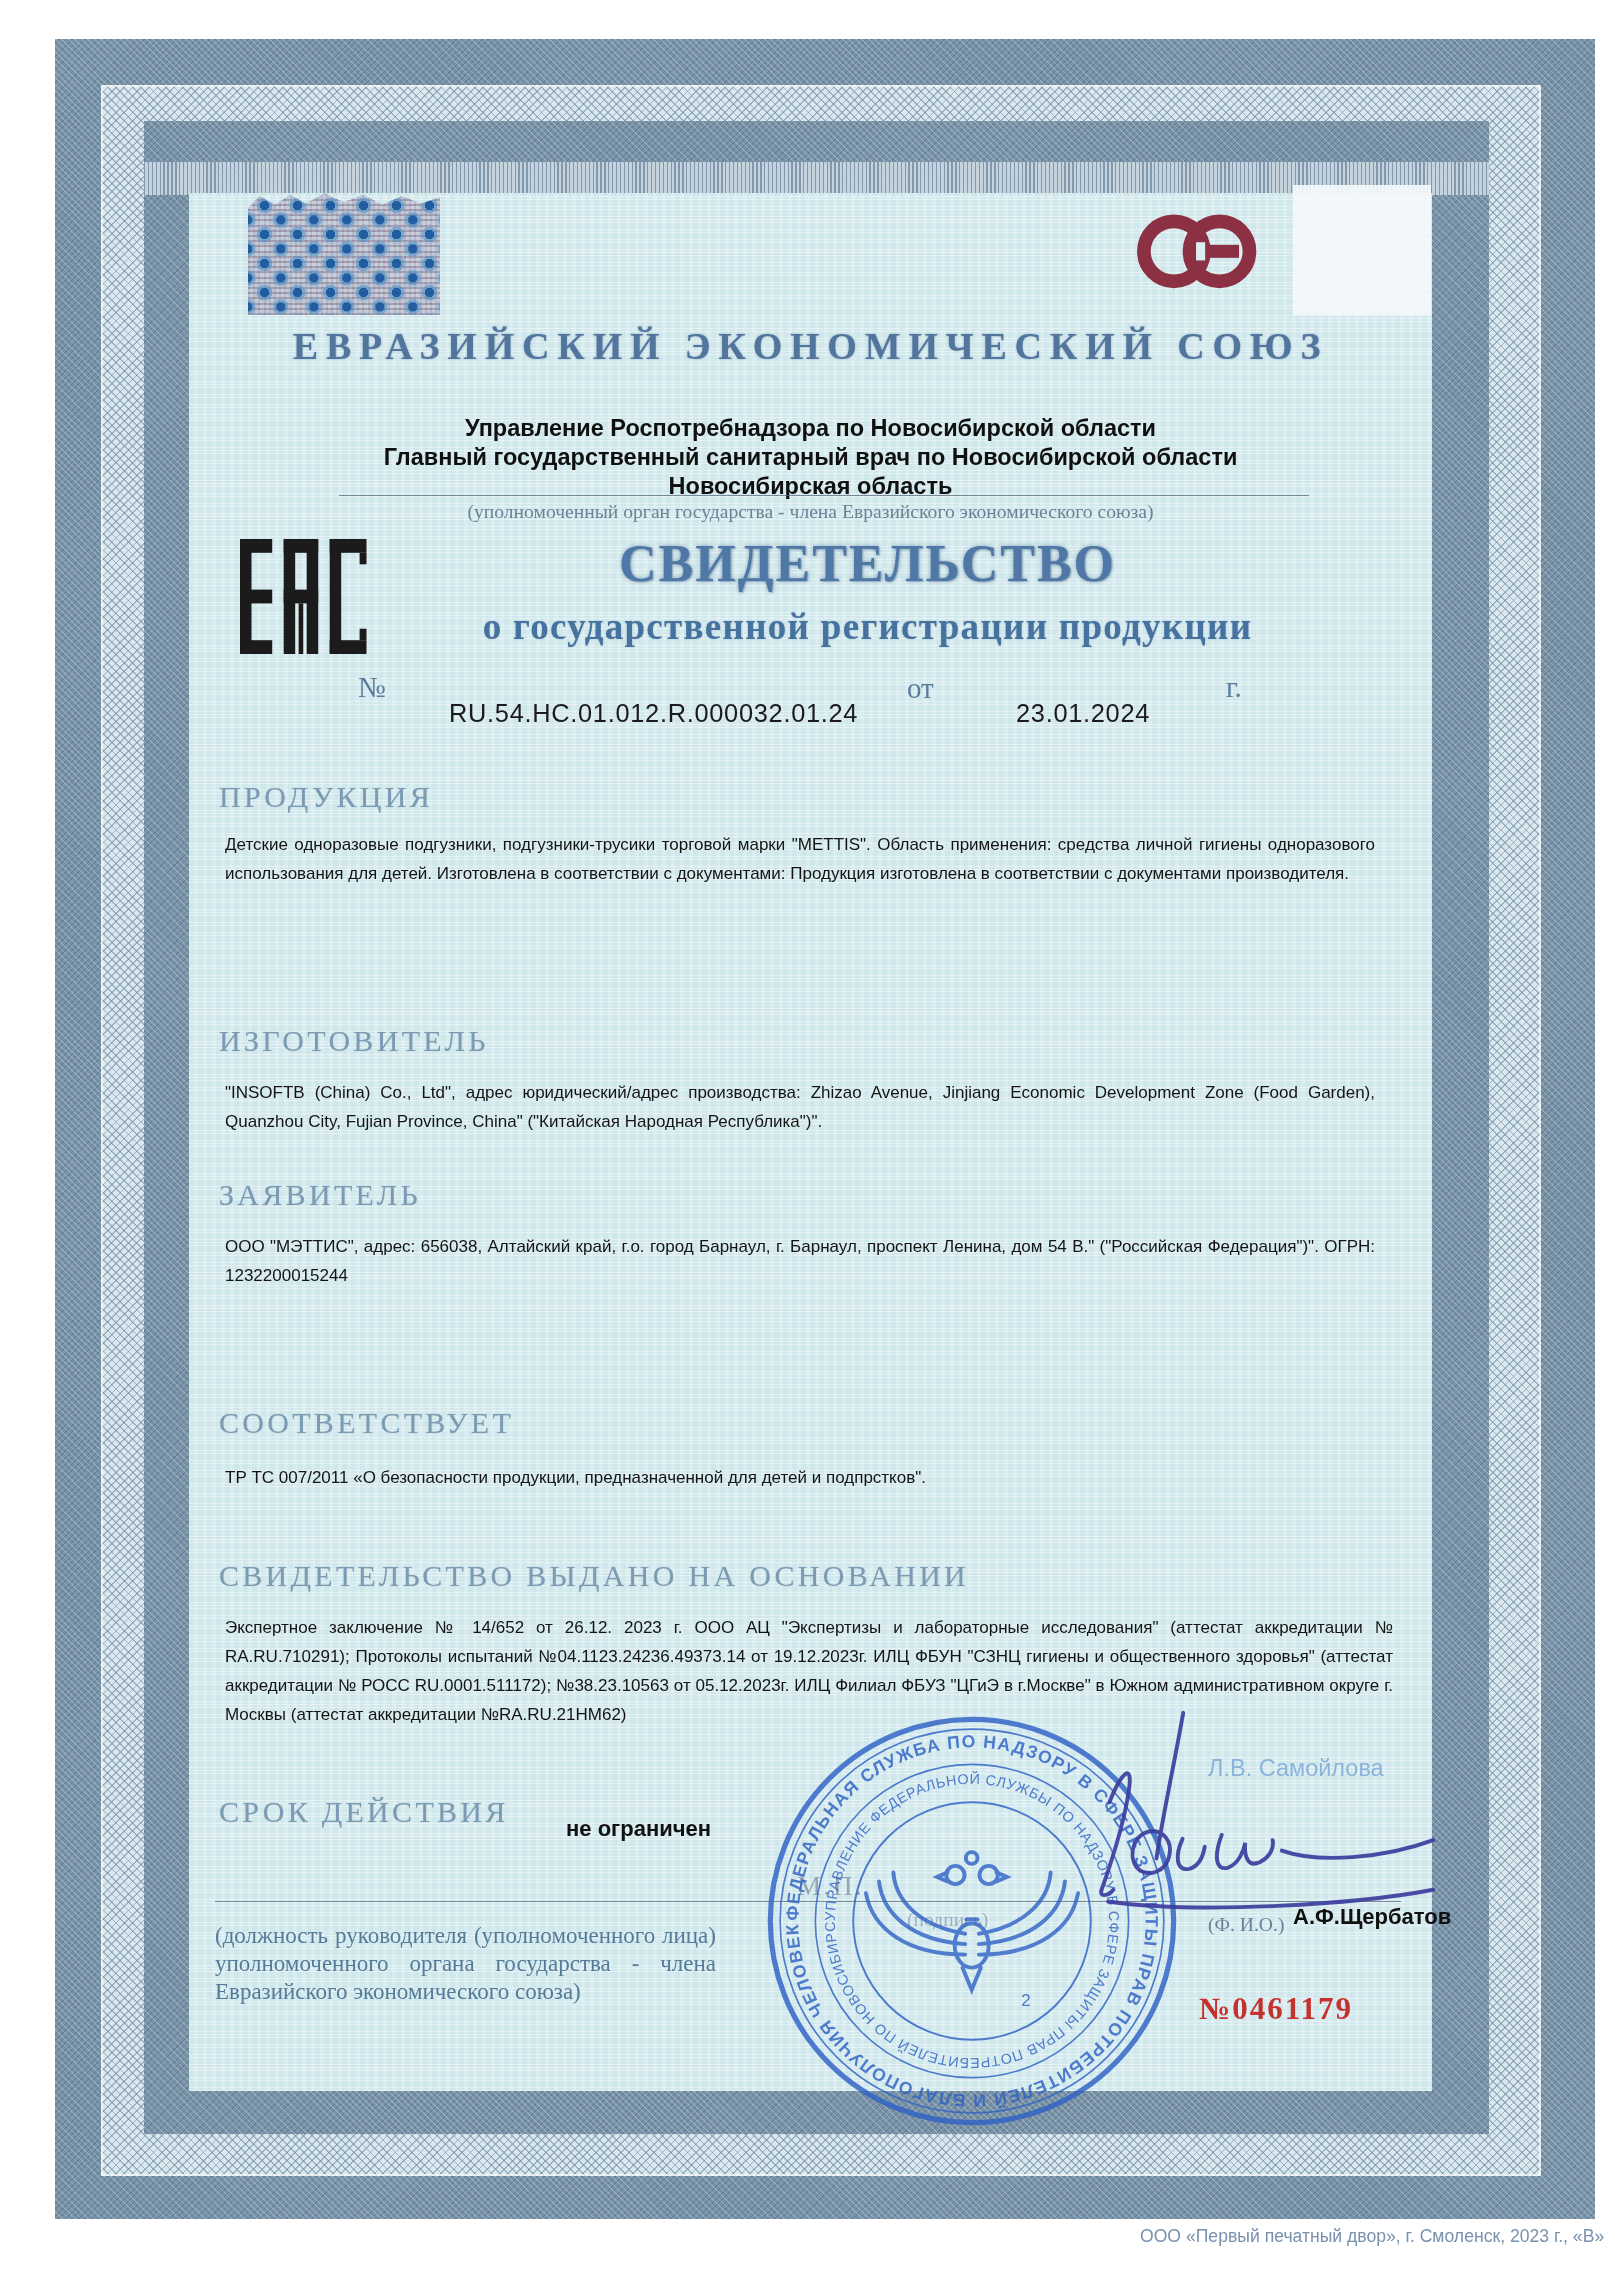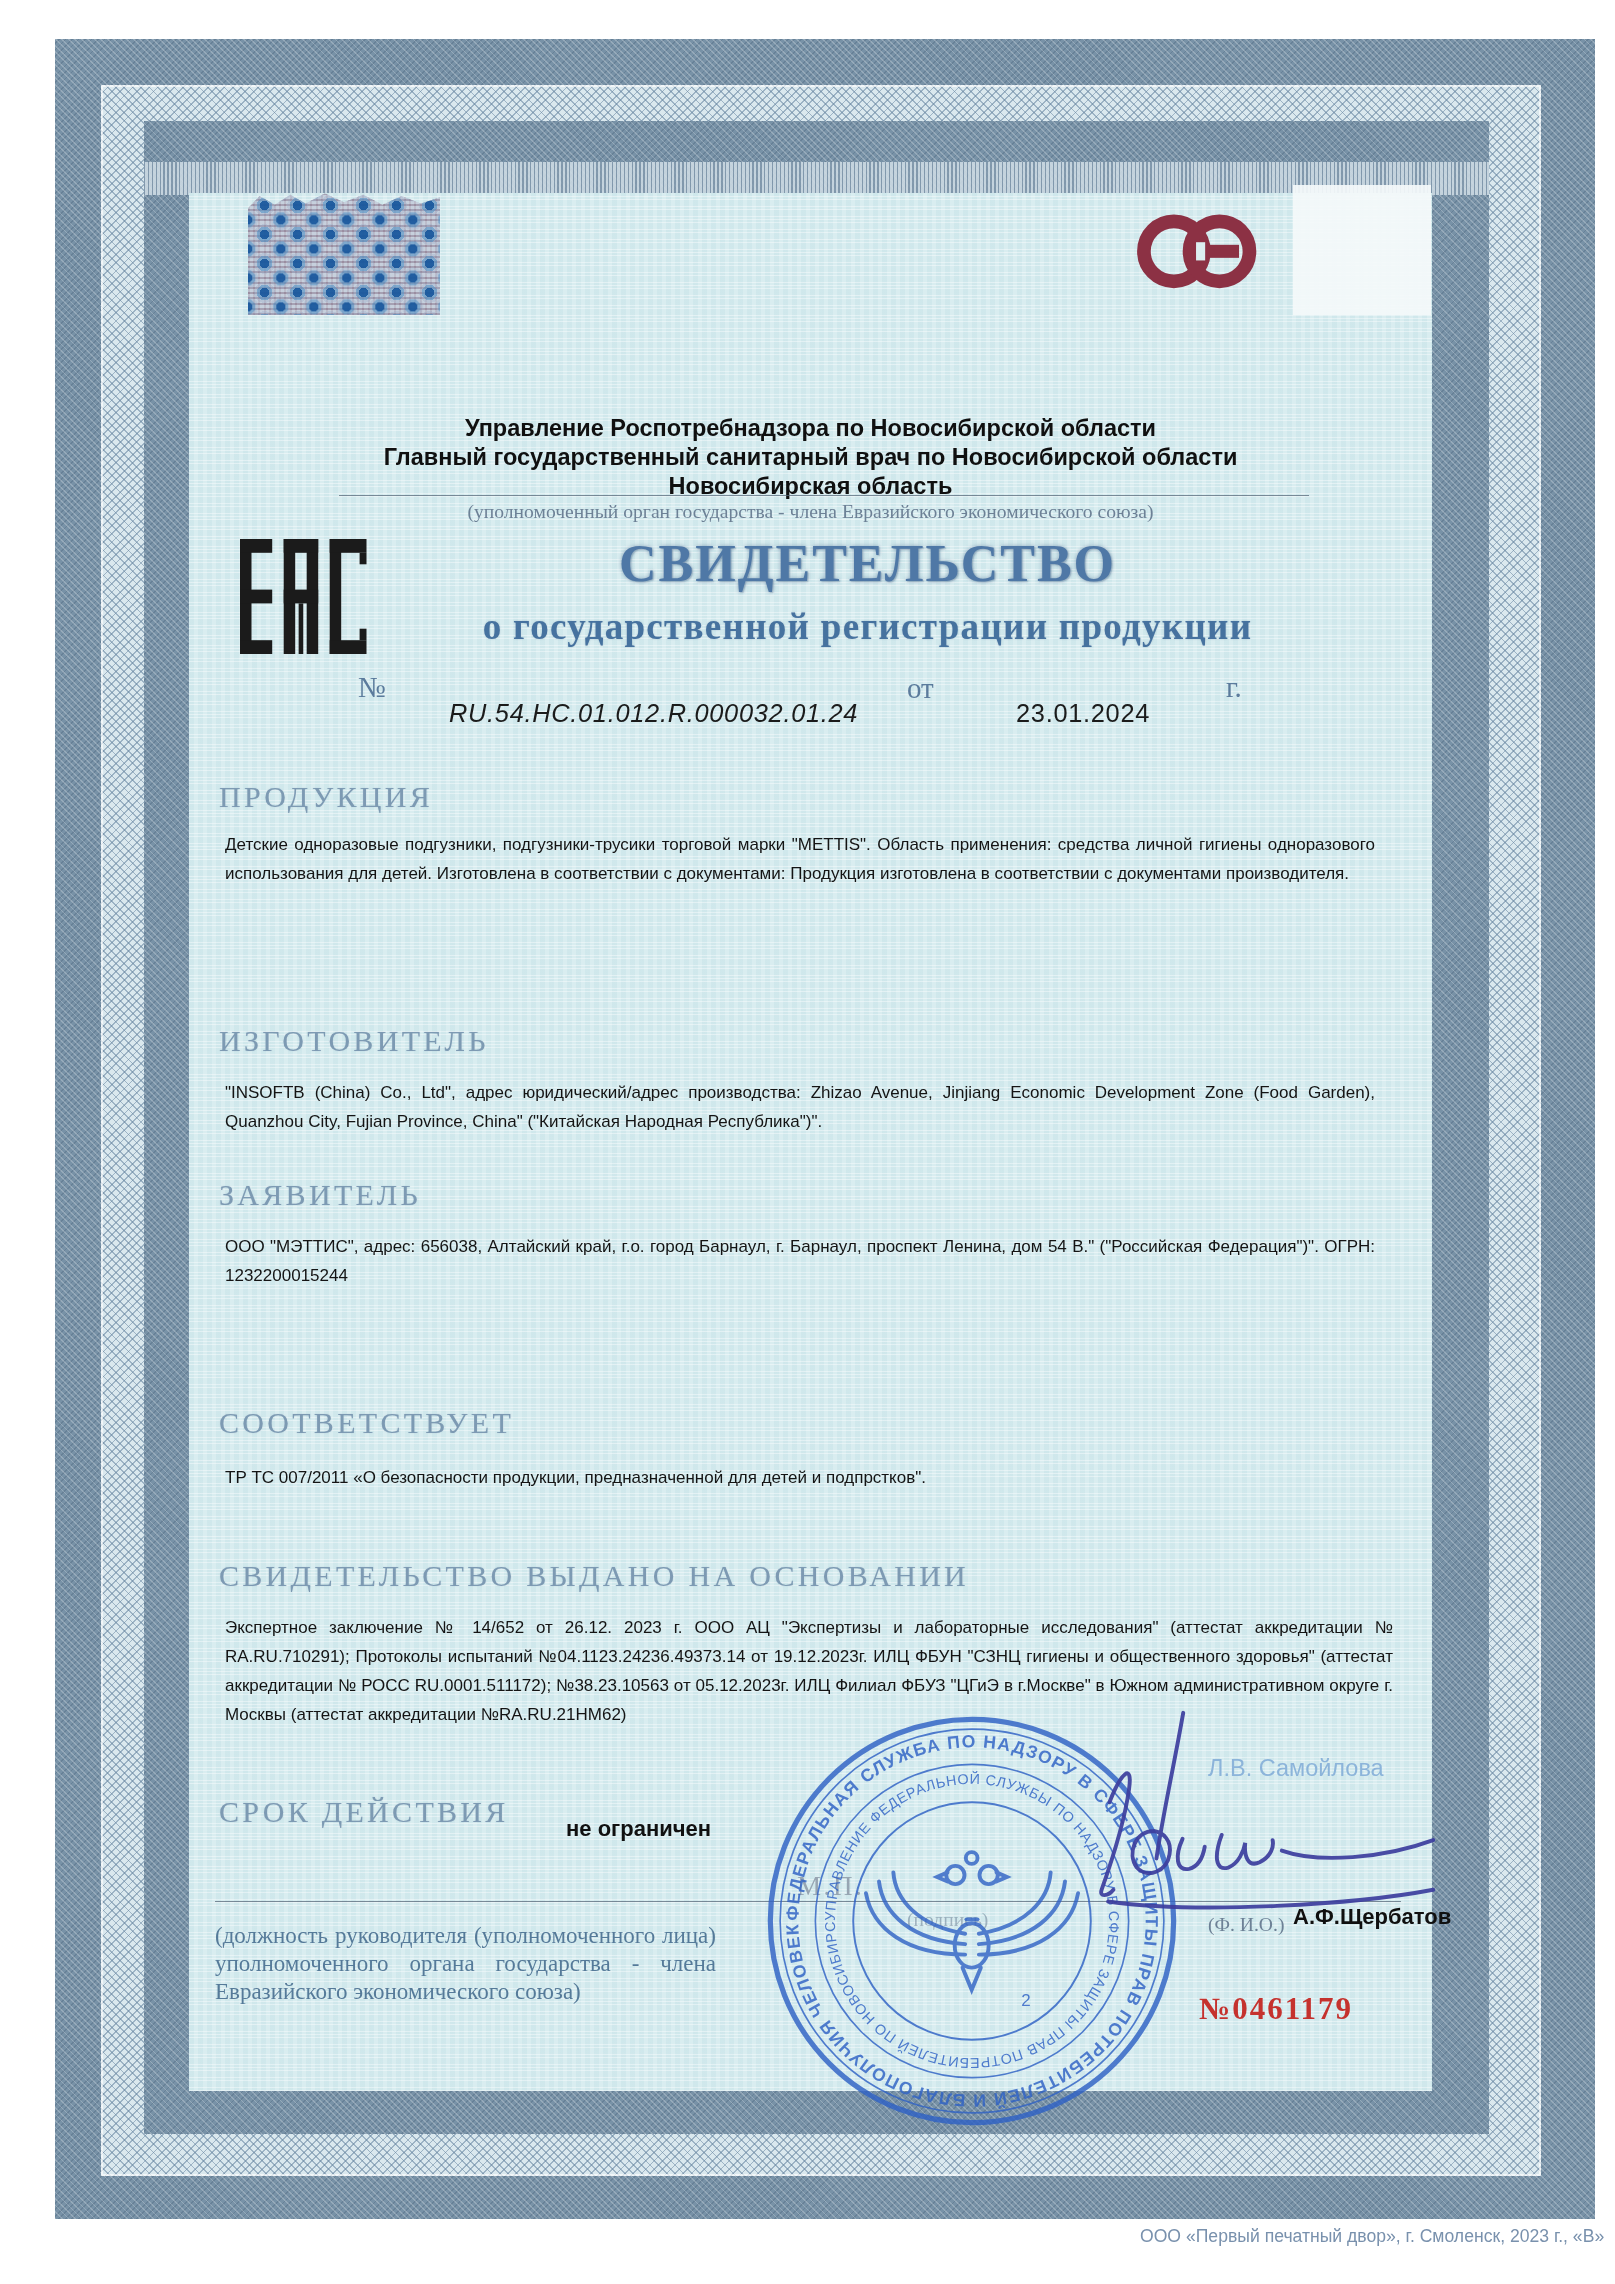--- a/index.html
+++ b/index.html
@@ -79,20 +79,21 @@
 
   <svg class="abs" style="left:1136px;top:194px;" width="124" height="114" viewBox="0 0 190 175">
     <circle cx="58" cy="88" r="46" fill="none" stroke="#8c3144" stroke-width="21"></circle>
     <circle cx="128" cy="88" r="46" fill="none" stroke="#8c3144" stroke-width="21"></circle>
     <rect x="100" y="78" width="58" height="20" fill="#8c3144"></rect>
     <rect x="92" y="74" width="14" height="28" fill="#dceef0"></rect>
   </svg>
 
   <div class="abs void-patch" style="left:1293px;top:185px;width:138px;height:130px;"></div>
 
+  <div class="abs union-title" style="left:189px;top:324px;width:1243px;">ЕВРАЗИЙСКИЙ ЭКОНОМИЧЕСКИЙ СОЮЗ</div>
 
   <div class="abs" style="left:189px;top:414px;width:1243px;">
     <div class="auth-line">Управление Роспотребнадзора по Новосибирской области</div>
     <div class="auth-line">Главный государственный санитарный врач по Новосибирской области</div>
     <div class="auth-line">Новосибирская область</div>
   </div>
   <div class="abs rule" style="left:339px;top:495px;width:970px;height:1.3px;"></div>
   <div class="abs small-caption" style="left:189px;top:501px;width:1243px;">(уполномоченный орган государства - члена Евразийского экономического союза)</div>
 
   <svg class="abs" style="left:240px;top:539px;" width="138" height="115" viewBox="0 0 120 100">
@@ -111,21 +112,21 @@
       <rect x="78" y="88" width="32" height="12"></rect>
         <rect x="104" y="12" width="6" height="10"></rect>
       <rect x="104" y="78" width="6" height="10"></rect>
     </g>
   </svg>
 
   <div class="abs cert-title" style="left:326px;top:534px;width:1083px;">СВИДЕТЕЛЬСТВО</div>
   <div class="abs cert-sub" style="left:261px;top:605px;width:1213px;">о государственной регистрации продукции</div>
 
   <span class="abs num-label" style="left:358px;top:671px;">№</span>
-  <span class="abs num-value" style="left:449px;top:699px;font-style:italic;">RU.54.HC.01.012.R.000032.01.24</span>
+  <span class="abs num-value" style="left:449px;top:699px;">RU.54.HC.01.012.R.000032.01.24</span>
   <span class="abs num-label" style="left:907px;top:672px;">от</span>
   <span class="abs num-value" style="left:1016px;top:699px;">23.01.2024</span>
   <span class="abs num-label" style="left:1226px;top:671px;">г.</span>
 
   <div class="abs sec-title" style="left:219px;top:780px;">ПРОДУКЦИЯ</div>
   <div class="abs sec-body" style="left:225px;top:830px;width:1150px;">Детские одноразовые подгузники, подгузники-трусики торговой марки "METTIS". Область применения: средства личной гигиены одноразового использования для детей. Изготовлена в соответствии с документами: Продукция изготовлена в соответствии с документами производителя.</div>
 
   <div class="abs sec-title" style="left:219px;top:1024px;">ИЗГОТОВИТЕЛЬ</div>
   <div class="abs sec-body" style="left:225px;top:1078px;width:1150px;">"INSOFTB (China) Co., Ltd", адрес юридический/адрес производства: Zhizao Avenue, Jinjiang Economic Development Zone (Food Garden), Quanzhou City, Fujian Province, China" ("Китайская Народная Республика")".</div>
 

